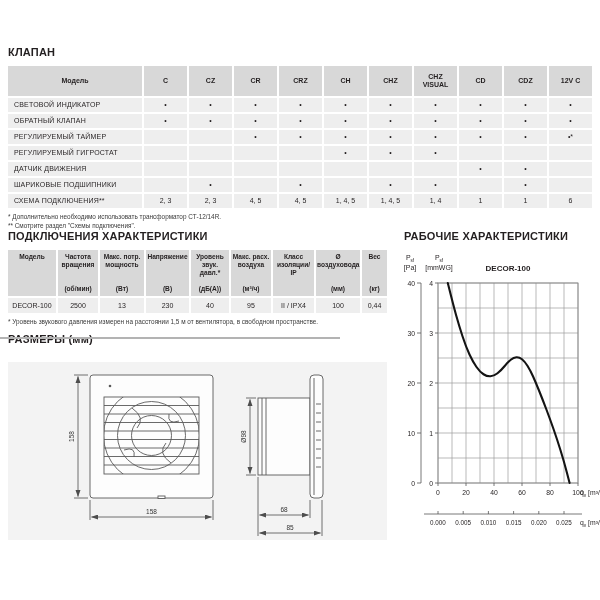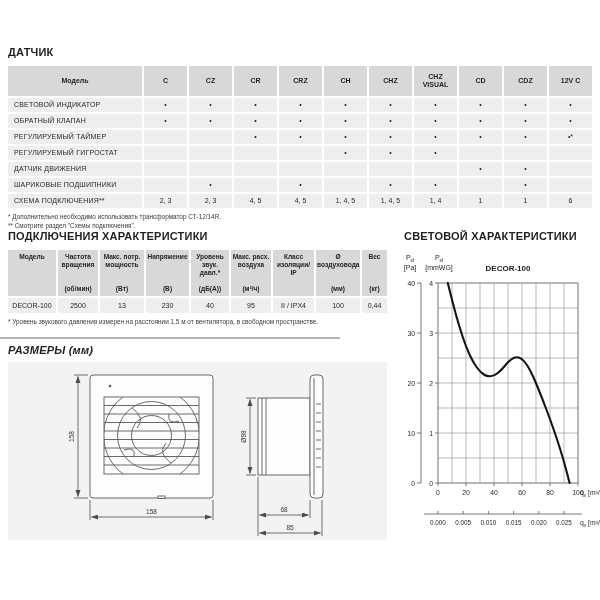--- a/index.html
+++ b/index.html
@@ -32,24 +32,24 @@
   .dims svg{display:block;}
   
   .chart{position:absolute;left:395px;top:252px;width:205px;height:300px;font-size:7px;}
   .chart svg{position:absolute;left:0;top:0;overflow:visible;}
   .ax-hdr{position:absolute;top:2px;text-align:center;font-size:7px;line-height:1.25;color:#231f20;}
   .ax-hdr sub{font-size:4.5px;}
 </style>
 </head>
 <body>
 
-<div class="sec-title" style="left:8px;top:46px;">ДАТЧИК</div>
+<div class="sec-title" style="left:8px;top:46px;">КЛАПАН</div>
 <div class="sec-title" style="left:8px;top:230px;">ПОДКЛЮЧЕНИЯ ХАРАКТЕРИСТИКИ</div>
-<div class="sec-title" style="left:404px;top:230px;">СВЕТОВОЙ ХАРАКТЕРИСТИКИ</div>
-<div class="sec-title" style="left:8px;top:344px;font-style:italic;">РАЗМЕРЫ (мм)</div>
+<div class="sec-title" style="left:404px;top:230px;">РАБОЧИЕ ХАРАКТЕРИСТИКИ</div>
+<div class="sec-title" style="left:8px;top:333px;">РАЗМЕРЫ (мм)</div>
 
 <div class="mt">
     <div class="mt-row mt-header">
       <div class="mt-label">Модель</div>
       <div class="mt-col">C</div>
       <div class="mt-col">CZ</div>
       <div class="mt-col">CR</div>
       <div class="mt-col">CRZ</div>
       <div class="mt-col">CH</div>
       <div class="mt-col">CHZ</div>

